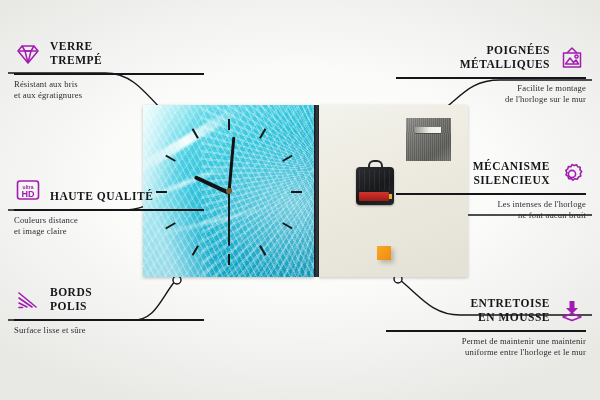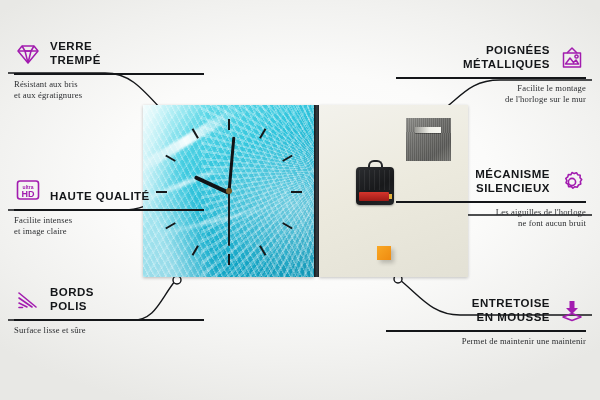--- a/index.html
+++ b/index.html
@@ -110,21 +110,21 @@
   .feat { position:absolute; width:190px; }
   .feat.left  { text-align:left; }
   .feat.right { text-align:right; }
 
   .feat-head { display:flex; align-items:center; gap:8px; }
   .feat.right .feat-head { flex-direction:row-reverse; }
   .feat-icon { flex:0 0 auto; width:28px; height:28px; color:#a21caf; }
   .feat-icon svg { display:block; width:28px; height:28px; }
 
   .feat-title {
-    font-family:Liberation Sans, sans-serif;
+    font-family:Liberation Serif, serif;
     font-weight:700; font-size:11.5px; line-height:1.18;
     letter-spacing:.5px; color:#141619; text-transform:uppercase;
   }
   .feat-rule { height:1.5px; background:#141619; margin:5px 0 4px; width:100%; }
   .feat-desc {
     font-family:Liberation Serif, serif;
     font-size:8.6px; line-height:1.32; color:#2b2d30; letter-spacing:.15px;
   }
 </style>
 </head>
@@ -230,21 +230,21 @@
           <text x="14" y="21" text-anchor="middle" font-family="Liberation Sans, sans-serif" font-size="9" font-weight="700" fill="currentColor">HD</text>
         </svg>
       </span>
       <span class="feat-title">
         <br>
         <span>HAUTE QUALITÉ</span>
       </span>
     </div>
     <div class="feat-rule"></div>
     <div class="feat-desc">
-      <span>Facilite intenses</span><br>
+      <span>Couleurs distance</span><br>
       <span>et image claire</span>
     </div>
   </div>
 
   <div class="feat left" style="left:14px; top:286px;">
     <div class="feat-head">
       <span class="feat-icon">
         <svg viewBox="0 0 28 28">
             <g stroke="currentColor" stroke-width="1.6" stroke-linecap="round">
           <line x1="5" y1="7" x2="22" y2="21"></line>
@@ -282,54 +282,55 @@
         <span>MÉTALLIQUES</span>
       </span>
     </div>
     <div class="feat-rule"></div>
     <div class="feat-desc">
       <span>Facilite le montage</span><br>
       <span>de l'horloge sur le mur</span>
     </div>
   </div>
 
-  <div class="feat right" style="right:14px; top:168px;">
+  <div class="feat right" style="right:14px; top:160px;">
     <div class="feat-head">
       <span class="feat-icon">
         <svg viewBox="0 0 28 28">
             <g fill="none" stroke="currentColor" stroke-width="1.6" stroke-linejoin="round">
           <path d="M14 4.5 l2.2 1.1 2.3-.9 1.3 2.1 2.4.5 -.2 2.5 1.7 1.8 -1.4 2 .5 2.4 -2.3 1 -1.2 2.2 -2.4-.5 -2 1.4 -1.8-1.7 -2.5.2 -.5-2.4 -2.1-1.3 .9-2.3 -1.1-2.2 2-1.5 .6-2.4 2.4.3 Z"></path>
           <circle cx="14" cy="14" r="3.6"></circle>
         </g>
           </svg>
       </span>
       <span class="feat-title">
         <span>MÉCANISME</span><br>
         <span>SILENCIEUX</span>
       </span>
     </div>
     <div class="feat-rule"></div>
     <div class="feat-desc">
-      <span>Les aiguilles de l'horloge</span><br>
+      <span>Les intenses de l'horloge</span><br>
       <span>ne font aucun bruit</span>
     </div>
   </div>
 
   <div class="feat right" style="right:14px; top:297px; width:200px;">
     <div class="feat-head">
       <span class="feat-icon">
         <svg viewBox="0 0 28 28">
           <path d="M11.5 4 h5 v7 h3.5 L14 17 L8 11 h3.5 Z" fill="currentColor"></path>
           <path d="M14 16.5 L23 20 L14 23.5 L5 20 Z" fill="none" stroke="currentColor" stroke-width="1.5" stroke-linejoin="round"></path>
         </svg>
       </span>
       <span class="feat-title">
         <span>ENTRETOISE</span><br>
         <span>EN MOUSSE</span>
       </span>
     </div>
     <div class="feat-rule"></div>
     <div class="feat-desc">
       <span>Permet de maintenir une maintenir</span><br>
+      <span>uniforme entre l'horloge et le mur</span>
     </div>
   </div>
 
 </div>
 
 </body></html>

